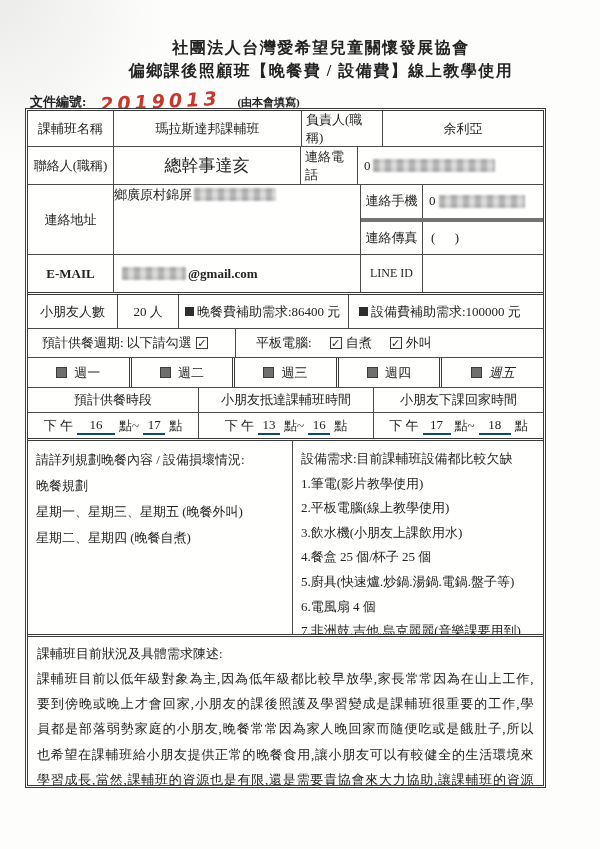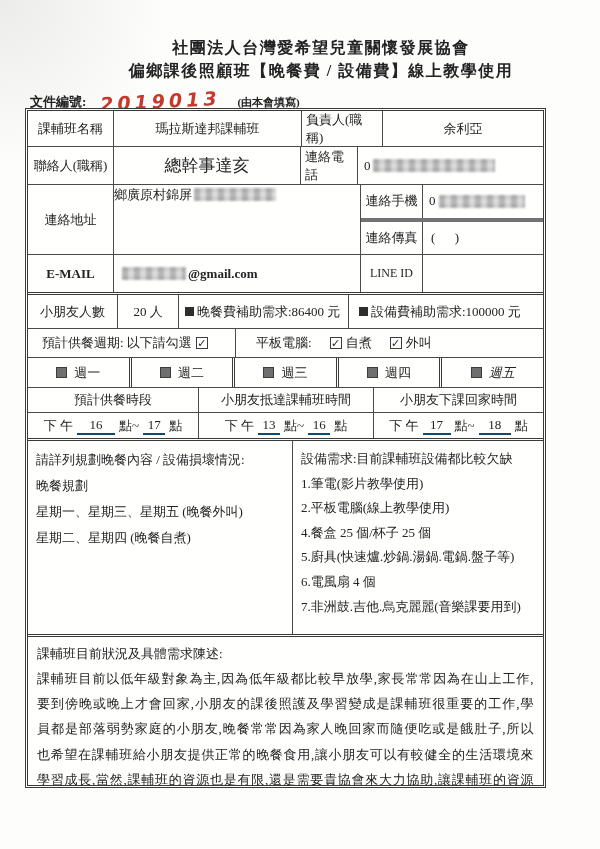--- a/index.html
+++ b/index.html
@@ -229,20 +229,21 @@
       <div class="cell panel plans-left" style="width:265px;align-items:flex-start;">
         <div class="line">請詳列規劃晚餐內容 / 設備損壞情況:</div>
         <div class="line">晚餐規劃</div>
         <div class="line">星期一、星期三、星期五 (晚餐外叫)</div>
         <div class="line">星期二、星期四 (晚餐自煮)</div>
       </div>
       <div class="cell last panel" style="flex:1;">
         <div class="line">設備需求:目前課輔班設備都比較欠缺</div>
         <div class="line">1.筆電(影片教學使用)</div>
         <div class="line">2.平板電腦(線上教學使用)</div>
+        <div class="line">3.飲水機(小朋友上課飲用水)</div>
         <div class="line">4.餐盒 25 個/杯子 25 個</div>
         <div class="line">5.廚具(快速爐.炒鍋.湯鍋.電鍋.盤子等)</div>
         <div class="line">6.電風扇 4 個</div>
         <div class="line">7.非洲鼓.吉他.烏克麗麗(音樂課要用到)</div>
       </div>
     </div>
 
     <div class="row r-d">
       <div class="cell last stmt" style="flex:1;display:block;">
         <div class="stmt-title">課輔班目前狀況及具體需求陳述:</div>

